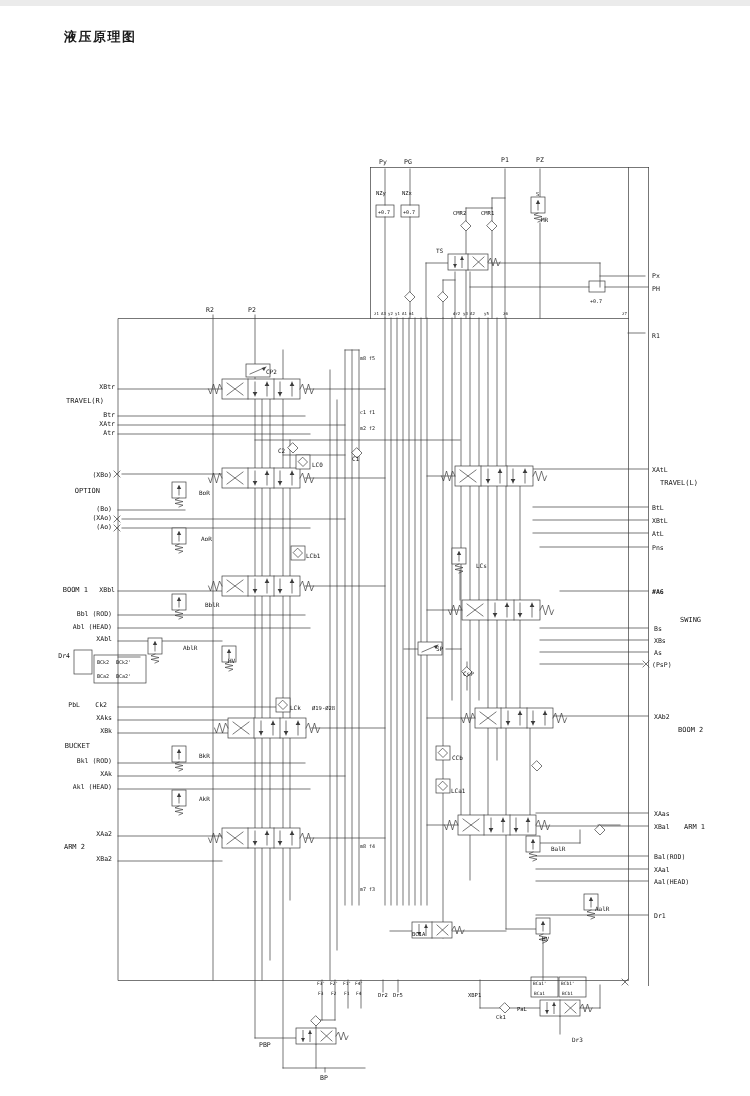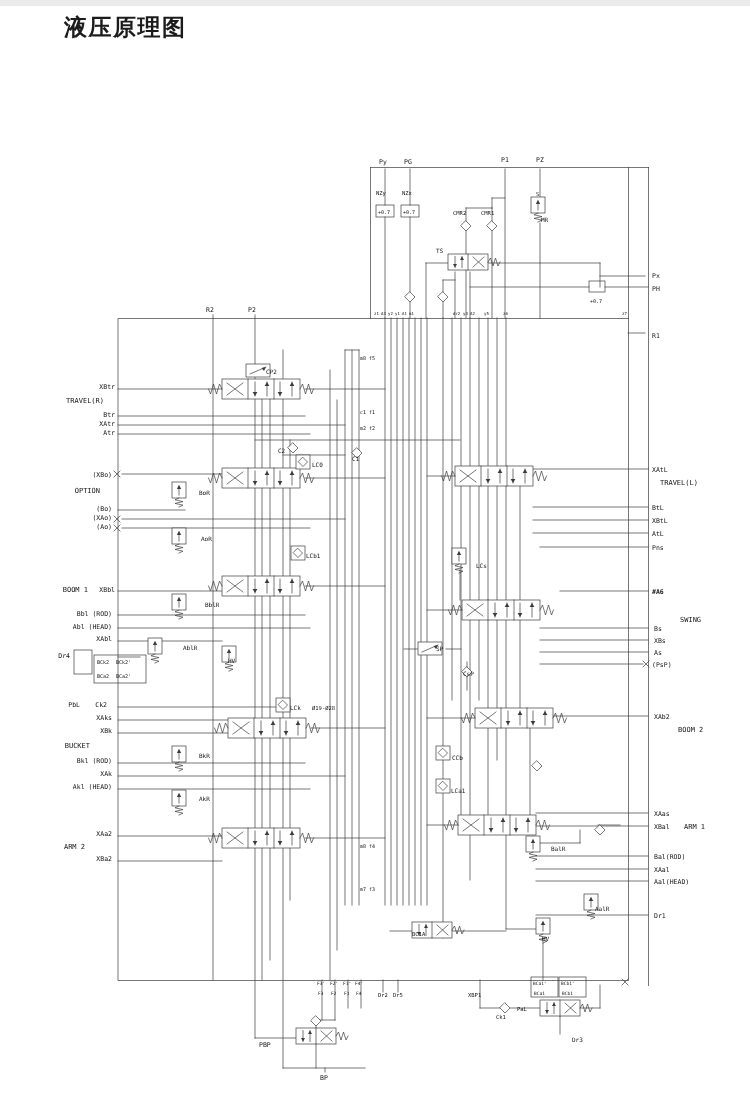--- a/index.html
+++ b/index.html
@@ -1,19 +1,19 @@
 <!DOCTYPE html>
 <html><head>
 <meta charset="utf-8">
 <style>
   html,body{margin:0;padding:0;background:#ffffff}
   .page{position:relative;width:750px;height:1096px;background:#fff;overflow:hidden;
         font-family:"DejaVu Sans",sans-serif}
   .topbar{position:absolute;top:0;left:0;right:0;height:6px;background:#ebebeb}
-  .title{position:absolute;top:12px;left:64px;font-size:23px;font-weight:bold;color:#1b1b1b;
+  .title{position:absolute;top:28px;left:64px;font-size:13px;font-weight:bold;color:#1b1b1b;
          letter-spacing:1.5px}
   svg.schematic{position:absolute;left:0;top:0}
   svg path,svg rect,svg line,svg polyline{stroke:#3c3c3c;stroke-width:.7;fill:none;stroke-linecap:square}
   svg .w{fill:#ffffff;stroke:#3c3c3c}
   svg .f{fill:#3c3c3c;stroke:none}
   svg text{fill:#141414;stroke:none;font-family:"DejaVu Sans Mono",monospace}
 </style>
 </head>
 <body>
 

